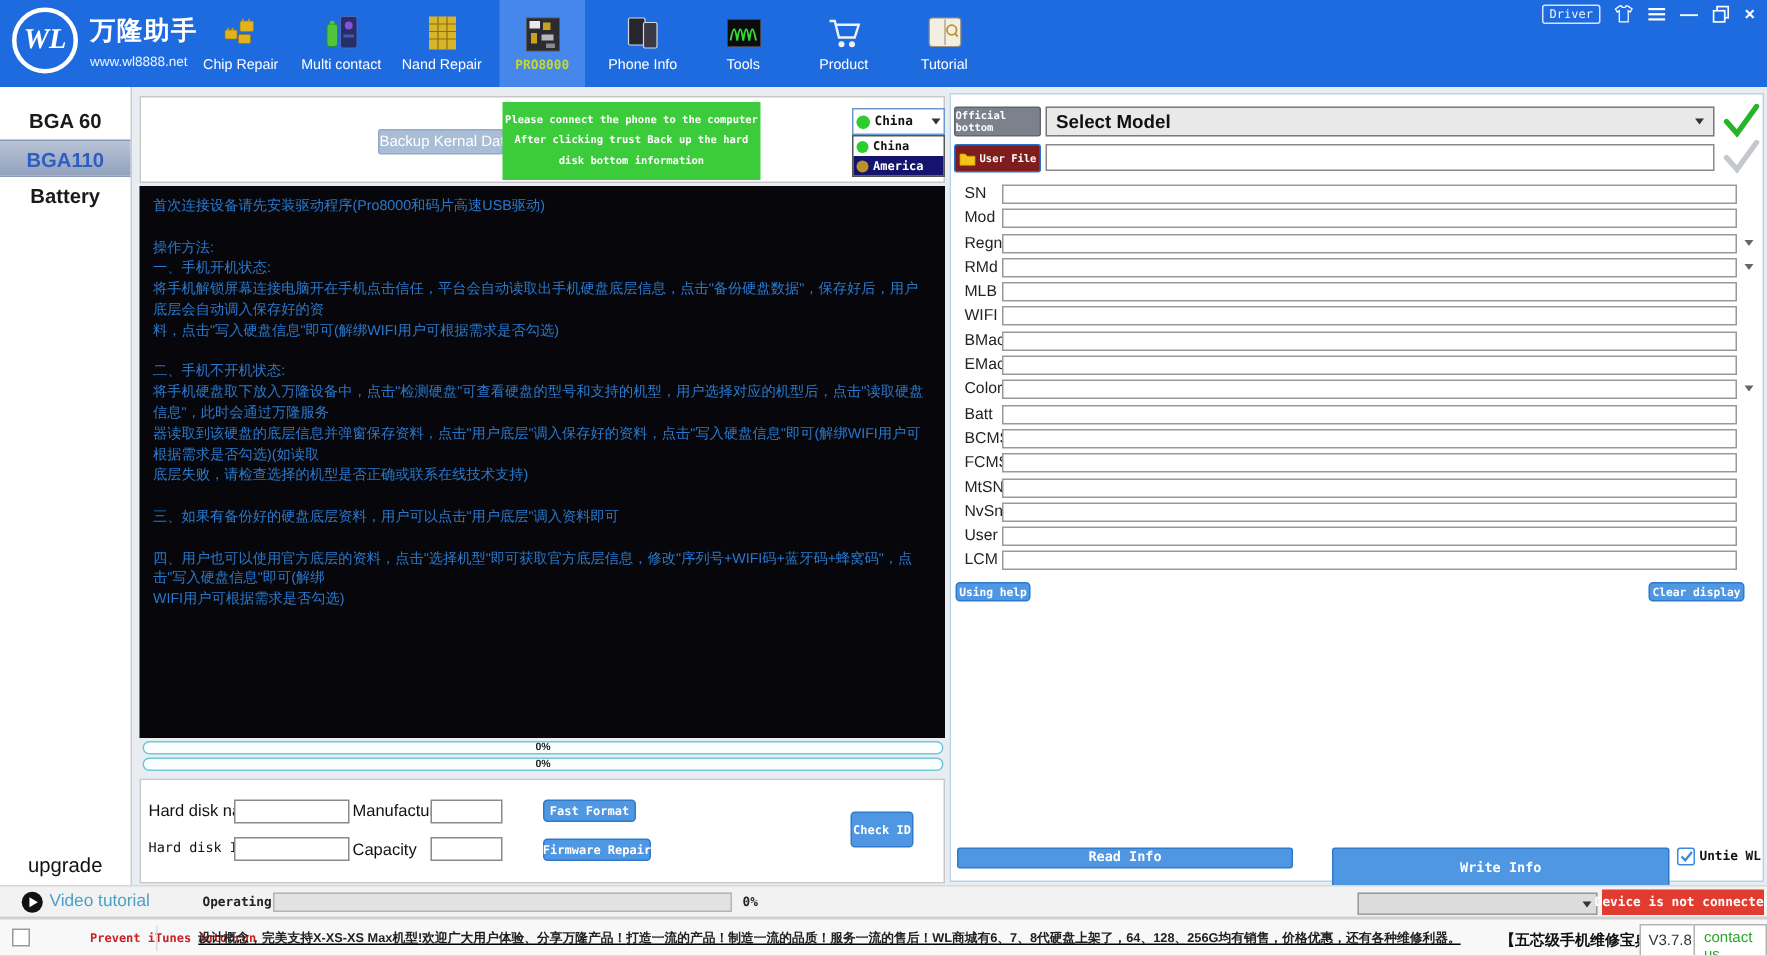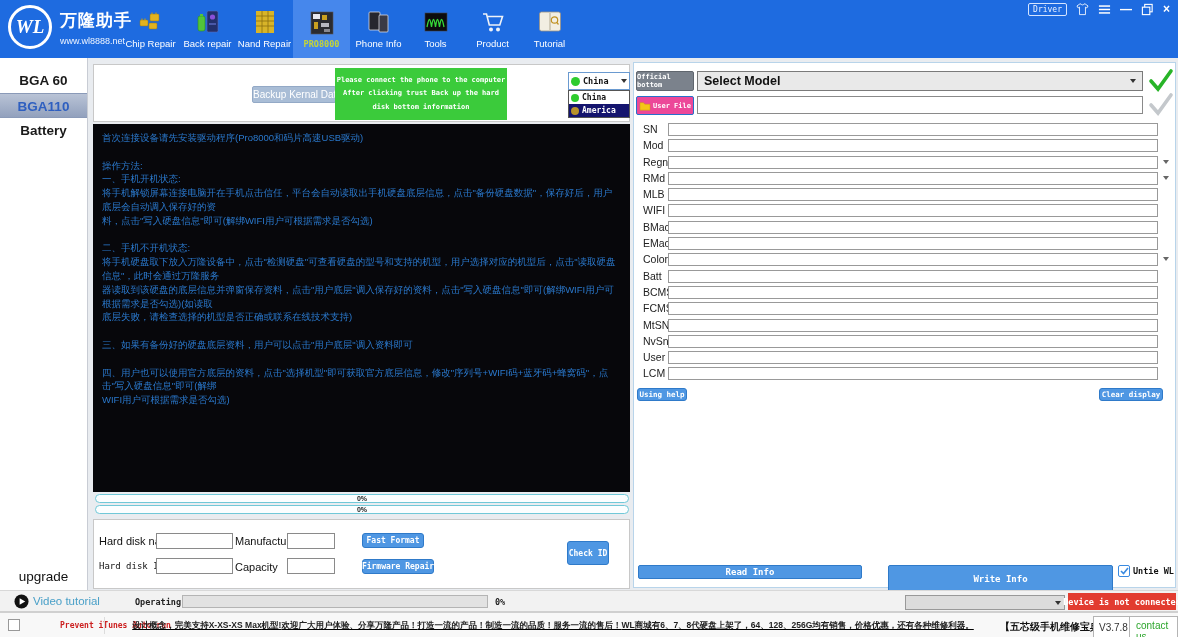--- a/index.html
+++ b/index.html
@@ -10,21 +10,21 @@
 
   
   .titlebar { position:absolute; left:0; top:0; width:1178px; height:58px; background:#1e6be0; }
   .logo-block { position:absolute; left:8px; top:5px; display:flex; align-items:center; }
   .logo-circle { width:44px; height:44px; border:3px solid #fff; border-radius:50%; display:flex; align-items:center; justify-content:center; }
   .logo-wl { color:#fff; font-family:"Liberation Serif", serif; font-style:italic; font-weight:bold; font-size:19px; }
   .logo-text { margin-left:8px; }
   .app-title { color:#fff; font-size:17px; font-weight:bold; letter-spacing:1px; }
   .app-site { color:#eef4ff; font-size:9px; margin-top:4px; }
   .toolbar { position:absolute; left:122px; top:0; height:58px; display:flex; }
-  .tb-item { width:57px; height:58px; display:flex; flex-direction:column; align-items:center; justify-content:center; gap:3px; cursor:pointer; }
+  .tb-item { width:57px; height:58px; display:flex; flex-direction:column; align-items:center; justify-content:center; gap:3px; cursor:pointer;margin-left:10px; }
   .tb-item.active { background:#4687ec; }
   .tb-icon { width:26px; height:26px; display:block; }
   .tb-icon svg { width:26px; height:26px; display:block; }
   .tb-label { color:#fff; font-size:9.5px; white-space:nowrap; }
   .tb-item.active .tb-label { color:#c6d635; font-family:"DejaVu Sans Mono", monospace; font-size:8.5px; font-weight:bold; }
   .win-controls { position:absolute; right:8px; top:2px; display:flex; align-items:center; gap:9px; height:14px; }
   .driver-btn { border:1px solid #d4e4ff; color:#eef4ff; font-family:"DejaVu Sans Mono",monospace; font-size:8px; padding:1px 4px; border-radius:2px; cursor:pointer; }
   .wc-icon { width:13px; height:13px; display:block; cursor:pointer; }
   .wc-icon svg { width:13px; height:13px; display:block; }
   .wc-glyph { color:#fff; font-size:12px; line-height:13px; cursor:pointer; font-weight:bold; }
@@ -65,21 +65,21 @@
 
   
   .right-panel { position:absolute; left:633px; top:62px; width:543px; height:526px; background:#fff; border:1px solid #b8d4ea; }
   .rp-row1 { position:absolute; left:2px; top:8px; height:20px; width:538px; }
   .official-btn { position:absolute; left:0; top:0; width:58px; height:20px; background:#7b828c; border:1px solid #60666e; border-radius:2px; color:#fff; font-family:"DejaVu Sans Mono",monospace; font-size:7px; font-weight:bold; display:flex; align-items:center; justify-content:center; cursor:pointer; }
   .model-select { position:absolute; left:61px; top:0; width:446px; height:20px; background:#e9e9e9; border:1px solid #7a7a7a; display:flex; align-items:center; padding:0 6px; cursor:pointer; }
   .model-select .ms-label { flex:1; font-size:12.5px; font-weight:bold; color:#111; }
   .check { width:26px; height:24px; display:block; }
   .check svg { width:26px; height:24px; display:block; }
   .rp-row2 { position:absolute; left:2px; top:33px; height:19px; width:538px; }
-  .userfile-btn { position:absolute; left:0; top:0; width:58px; height:19px; background:#ec4899; border:1px solid #2670cc; border-radius:2px; color:#fff; font-family:"DejaVu Sans Mono",monospace; font-size:7px; font-weight:bold; display:flex; align-items:center; justify-content:center; gap:2px; cursor:pointer; }
+  .userfile-btn { position:absolute; left:0; top:0; width:58px; height:19px; background:#7f1d1d; border:1px solid #2670cc; border-radius:2px; color:#fff; font-family:"DejaVu Sans Mono",monospace; font-size:7px; font-weight:bold; display:flex; align-items:center; justify-content:center; gap:2px; cursor:pointer; }
   .userfile-btn svg { width:12px; height:10px; }
   .uf-input { position:absolute; left:61px; top:0; width:446px; height:18px; border:1px solid #8a8a8a; background:#fff; font-size:11px; padding:0 4px; }
   .rp-check1 { position:absolute; left:512px; top:-3px; }
   .rp-check2 { position:absolute; left:512px; top:-4px; }
 
   #fields { position:absolute; left:0; top:60px; width:538px; }
   .field-row { position:relative; height:13px; margin-bottom:3.3px; }
   .f-label { position:absolute; left:9px; top:0; font-size:10.5px; line-height:13px; color:#222; }
   .f-input { position:absolute; left:34px; top:0; width:490px; height:13px; border:1px solid #999; background:#fff; font-size:9px; padding:0 2px; }
   .f-arrow { position:absolute; right:3px; top:4px; width:0; height:0; border-left:3.5px solid transparent; border-right:3.5px solid transparent; border-top:4px solid #666; pointer-events:none; }
@@ -152,21 +152,21 @@
         <div class="tb-item">
           <span class="tb-icon">
             <svg viewBox="0 0 26 26">
               <rect x="3" y="7" width="7" height="15" rx="2" fill="#52c43a" stroke="#2f8f20" stroke-width="0.6"></rect>
               <rect x="5" y="5" width="3" height="2" fill="#52c43a"></rect>
               <rect x="12" y="2" width="11" height="21" rx="1.5" fill="#23306b" stroke="#5a6ab8" stroke-width="0.6"></rect>
               <circle cx="17.5" cy="8" r="2.6" fill="#8a50d8"></circle>
               <rect x="14" y="14" width="7" height="2" fill="#4a58a8"></rect>
             </svg>
           </span>
-          <span class="tb-label">Back repair</span>
+          <span class="tb-label">Multi contact</span>
         </div>
         <div class="tb-item">
           <span class="tb-icon">
             <svg viewBox="0 0 26 26">
               <rect x="4" y="2" width="18" height="22" fill="#d8b428"></rect>
               <g stroke="#8a7010" stroke-width="0.8">
                 <line x1="4" y1="7" x2="22" y2="7"></line>
                 <line x1="4" y1="12" x2="22" y2="12"></line>
                 <line x1="4" y1="17" x2="22" y2="17"></line>
                 <line x1="10" y1="2" x2="10" y2="24"></line>

